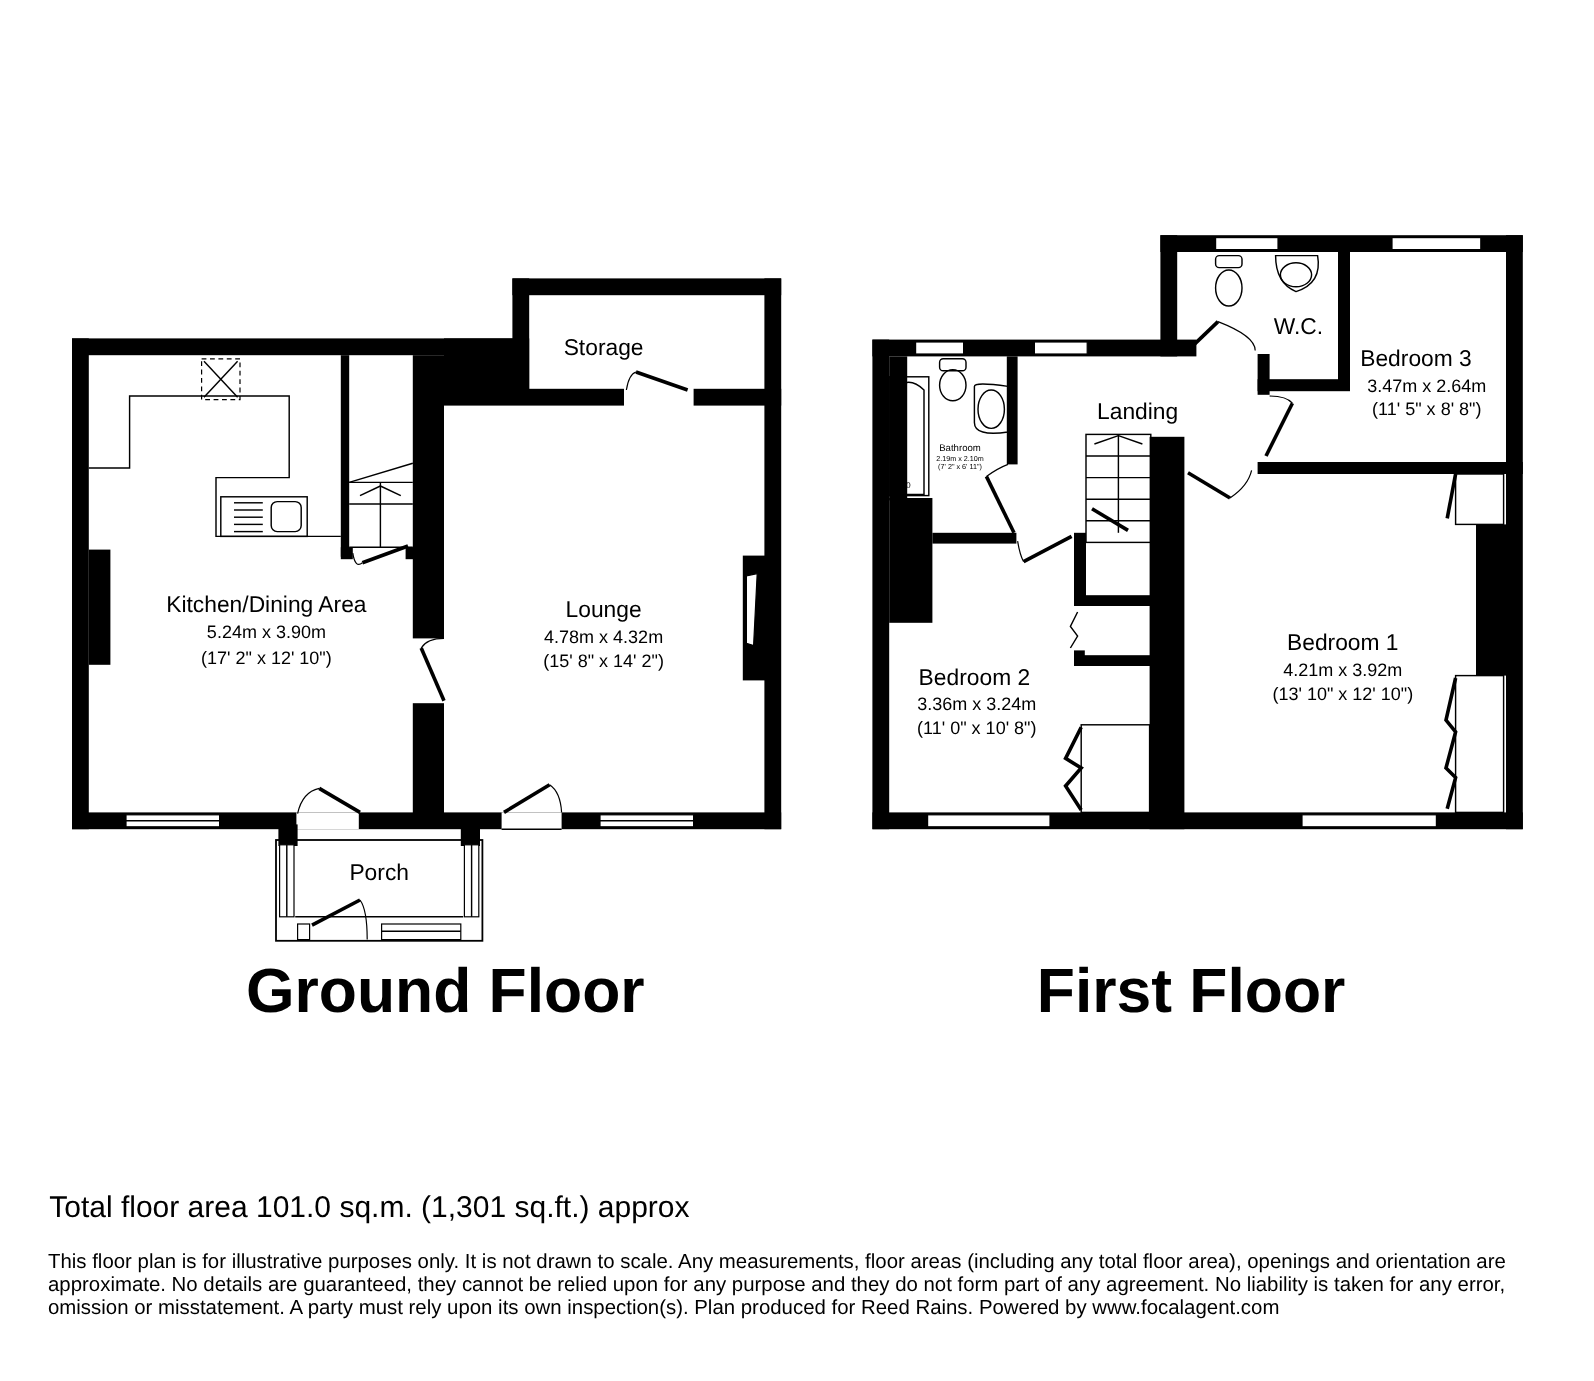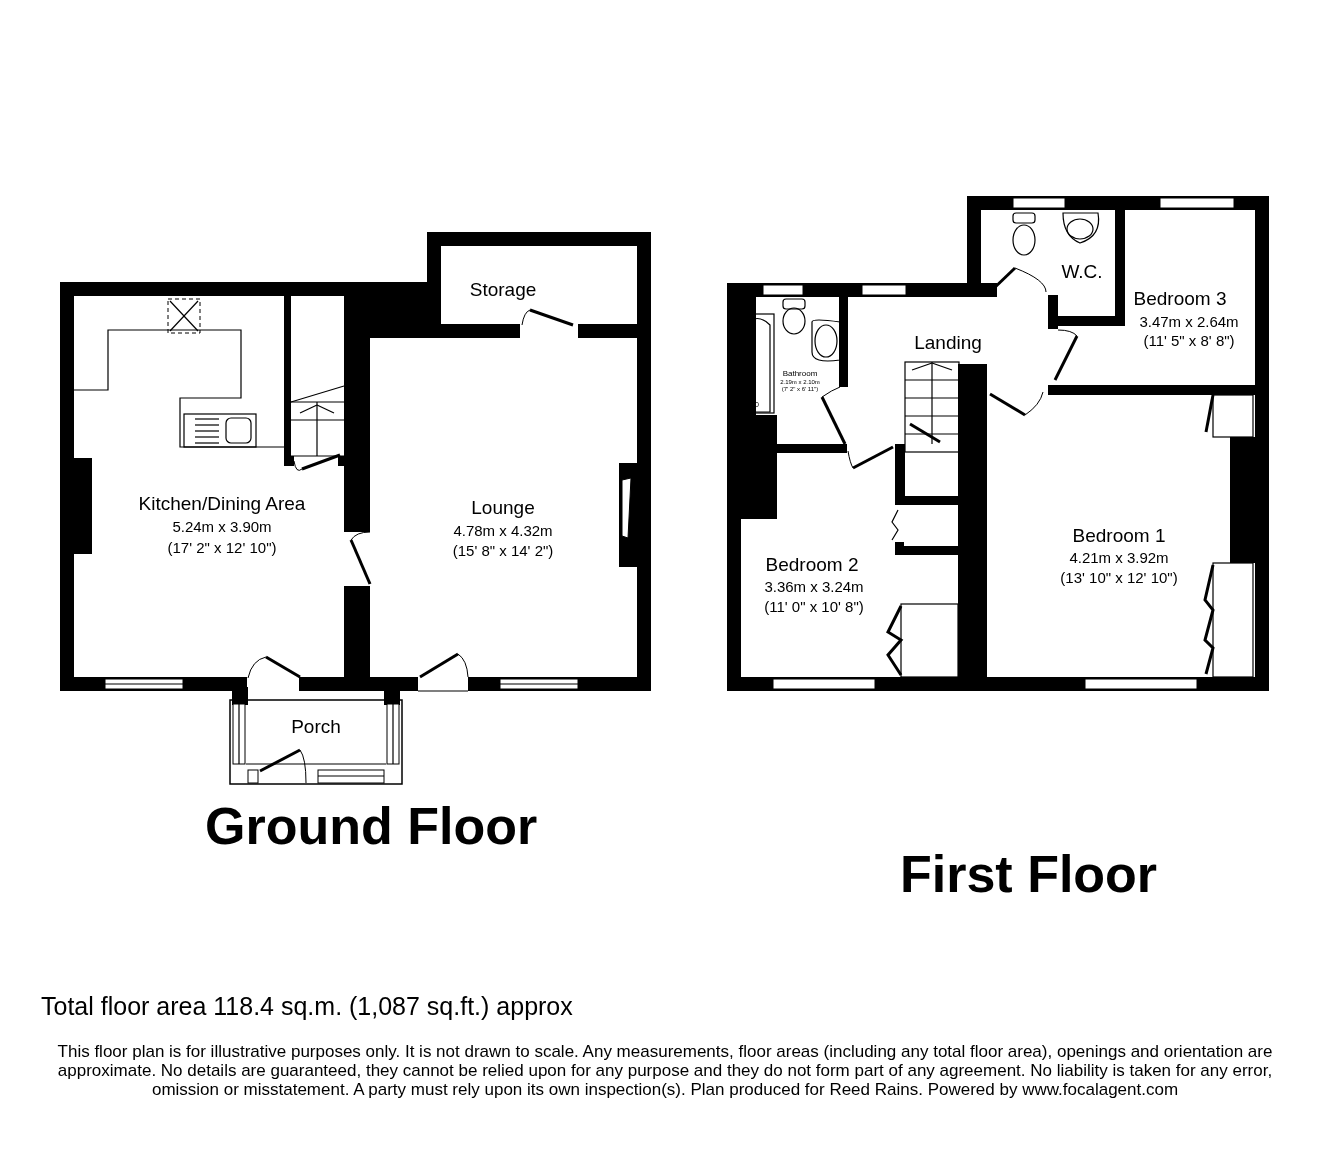--- a/index.html
+++ b/index.html
@@ -6,23 +6,23 @@
   body { width: 1328px; height: 1151px; position: relative; overflow: hidden;
          font-family: "Liberation Sans", sans-serif; color: #000; }
   svg.plan { position: absolute; left: 0; top: 0; }
   .room-label { font-family: "Liberation Sans", sans-serif; font-size: 19px; fill: #000; text-anchor: middle; }
   .room-dim { font-family: "Liberation Sans", sans-serif; font-size: 15px; fill: #000; text-anchor: middle; }
   .small-label { font-family: "Liberation Sans", sans-serif; font-size: 8px; fill: #000; text-anchor: middle; }
   .tiny-dim { font-family: "Liberation Sans", sans-serif; font-size: 6px; fill: #000; text-anchor: middle; }
   .floor-title { position: absolute; font-family: "Liberation Sans", sans-serif; font-weight: bold;
                  font-size: 52px; top: 796px; white-space: nowrap; }
   #ground-title { left: 205px; }
-  #first-title { left: 900px; margin-top: 48px; }
+  #first-title { left: 864px; }
   .total-area { position: absolute; left: 41px; top: 992px; font-size: 25px; white-space: nowrap; }
-  .disclaimer { position: absolute; left: 40px; top: 1042px; width: 1250px; text-align: center;
+  .disclaimer { position: absolute; left: 40px; top: 1042px; width: 1250px; text-align: left;
                 font-size: 17px; line-height: 19px; }
   .wall { fill: #000; }
   .thin { stroke: #000; stroke-width: 1.2; fill: none; }
   .door { stroke: #000; stroke-width: 3; fill: none; }
   .arc { stroke: #000; stroke-width: 1; fill: none; }
   .win { fill: #fff; stroke: #000; stroke-width: 1; }
 </style>
 </head>
 <body>
 
@@ -230,14 +230,14 @@
     <text class="room-dim" x="814" y="612">(11' 0" x 10' 8")</text>
     <text class="room-label" x="1119" y="542">Bedroom 1</text>
     <text class="room-dim" x="1119" y="563">4.21m x 3.92m</text>
     <text class="room-dim" x="1119" y="583">(13' 10" x 12' 10")</text>
   </g>
 </svg>
 
 <div id="ground-title" class="floor-title">Ground Floor</div>
 <div id="first-title" class="floor-title">First Floor</div>
 
-<div class="total-area">Total floor area 118.4 sq.m. (1,087 sq.ft.) approx</div>
+<div class="total-area">Total floor area 101.0 sq.m. (1,301 sq.ft.) approx</div>
 <div class="disclaimer">This floor plan is for illustrative purposes only. It is not drawn to scale. Any measurements, floor areas (including any total floor area), openings and orientation are approximate. No details are guaranteed, they cannot be relied upon for any purpose and they do not form part of any agreement. No liability is taken for any error, omission or misstatement. A party must rely upon its own inspection(s). Plan produced for Reed Rains. Powered by www.focalagent.com</div>
 
 </body></html>

